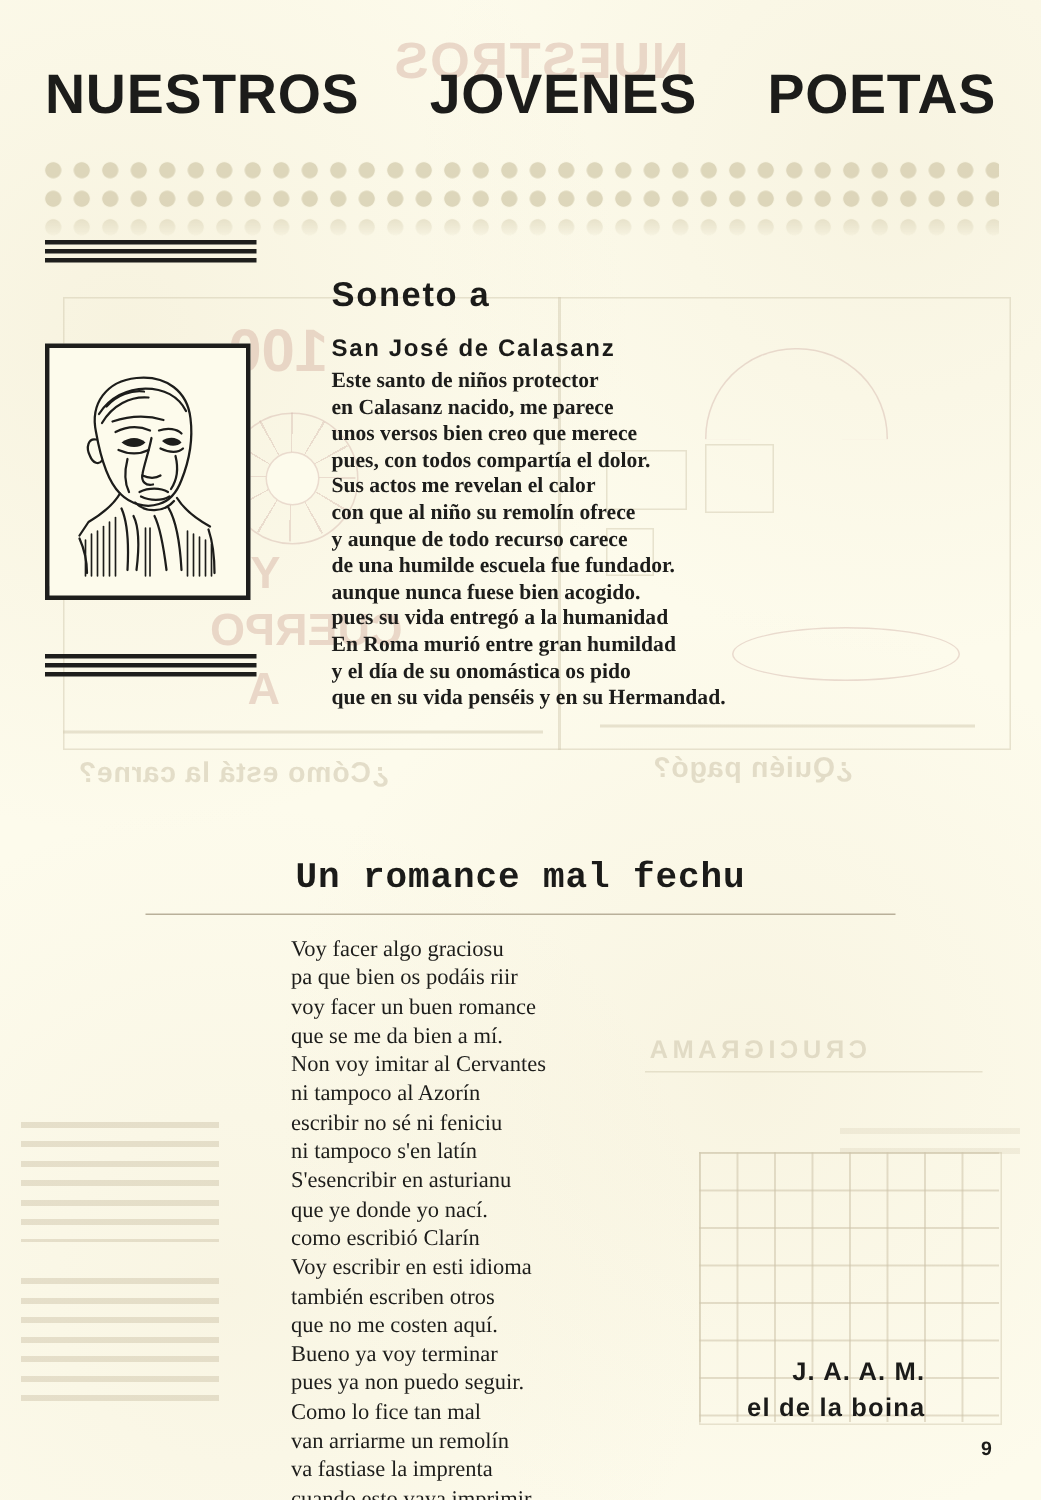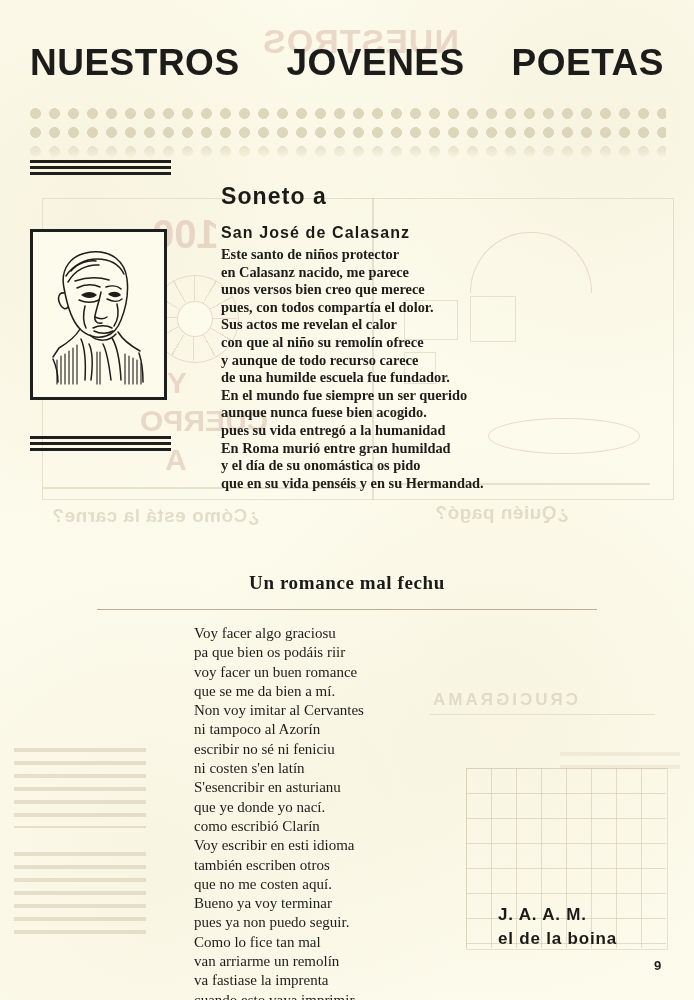--- a/index.html
+++ b/index.html
@@ -192,23 +192,23 @@
   }
   #sonnet-body div { white-space: nowrap; }
 
   
   #romance-title {
     position: absolute;
     left: 0;
     top: 572px;
     width: 694px;
     text-align: center;
-    font-family: Liberation Serif, serif;
-    font-weight: bold;
-    font-size: 19px;
+    font-family: Liberation Mono, monospace;
+    font-weight: bold;
+    font-size: 24px;
     letter-spacing: 0.6px;
     color: #1b1b19;
   }
   #romance-rule {
     position: absolute;
     left: 97px;
     top: 609px;
     width: 500px;
     height: 1px;
     background: #b9b09a;
@@ -229,20 +229,21 @@
   #signature {
     position: absolute;
     left: 498px;
     top: 903px;
     font-family: "Liberation Sans", sans-serif;
     font-weight: bold;
     font-size: 17px;
     letter-spacing: 0.8px;
     color: #1b1b19;
     line-height: 24px;
+    text-align: right;
   }
   #signature div { white-space: nowrap; }
 
   
   #folio {
     position: absolute;
     left: 654px;
     top: 958px;
     font-family: "Liberation Sans", sans-serif;
     font-weight: bold;
@@ -386,40 +387,39 @@
 
     <div id="sonnet-body">
       <div>Este santo de niños protector</div>
       <div>en Calasanz nacido, me parece</div>
       <div>unos versos bien creo que merece</div>
       <div>pues, con todos compartía el dolor.</div>
       <div>Sus actos me revelan el calor</div>
       <div>con que al niño su remolín ofrece</div>
       <div>y aunque de todo recurso carece</div>
       <div>de una humilde escuela fue fundador.</div>
-      <div>En el mundo fue siempre un ser querido</div>
       <div>aunque nunca fuese bien acogido.</div>
       <div>pues su vida entregó a la humanidad</div>
       <div>En Roma murió entre gran humildad</div>
       <div>y el día de su onomástica os pido</div>
       <div>que en su vida penséis y en su Hermandad.</div>
     </div>
 
     <div id="romance-title">Un romance mal fechu</div>
     <div id="romance-rule"></div>
 
     <div id="romance-body">
       <div>Voy facer algo graciosu</div>
       <div>pa que bien os podáis riir</div>
       <div>voy facer un buen romance</div>
       <div>que se me da bien a mí.</div>
       <div>Non voy imitar al Cervantes</div>
       <div>ni tampoco al Azorín</div>
       <div>escribir no sé ni feniciu</div>
-      <div>ni costen s'en latín</div>
+      <div>ni tampoco s'en latín</div>
       <div>S'esencribir en asturianu</div>
       <div>que ye donde yo nací.</div>
       <div>como escribió Clarín</div>
       <div>Voy escribir en esti idioma</div>
       <div>también escriben otros</div>
       <div>que no me costen aquí.</div>
       <div>Bueno ya voy terminar</div>
       <div>pues ya non puedo seguir.</div>
       <div>Como lo fice tan mal</div>
       <div>van arriarme un remolín</div>

